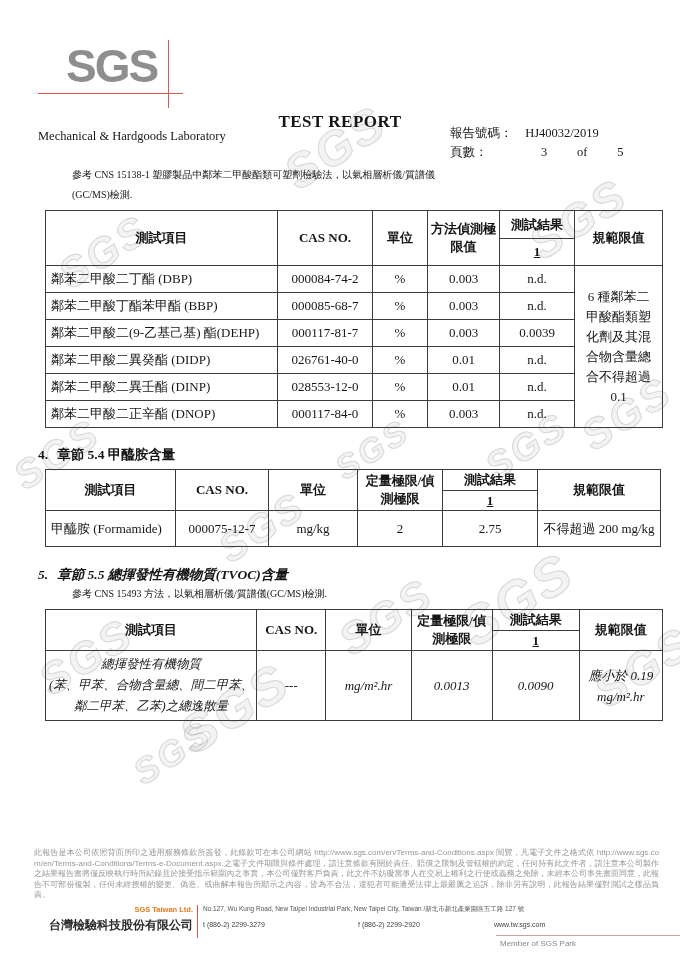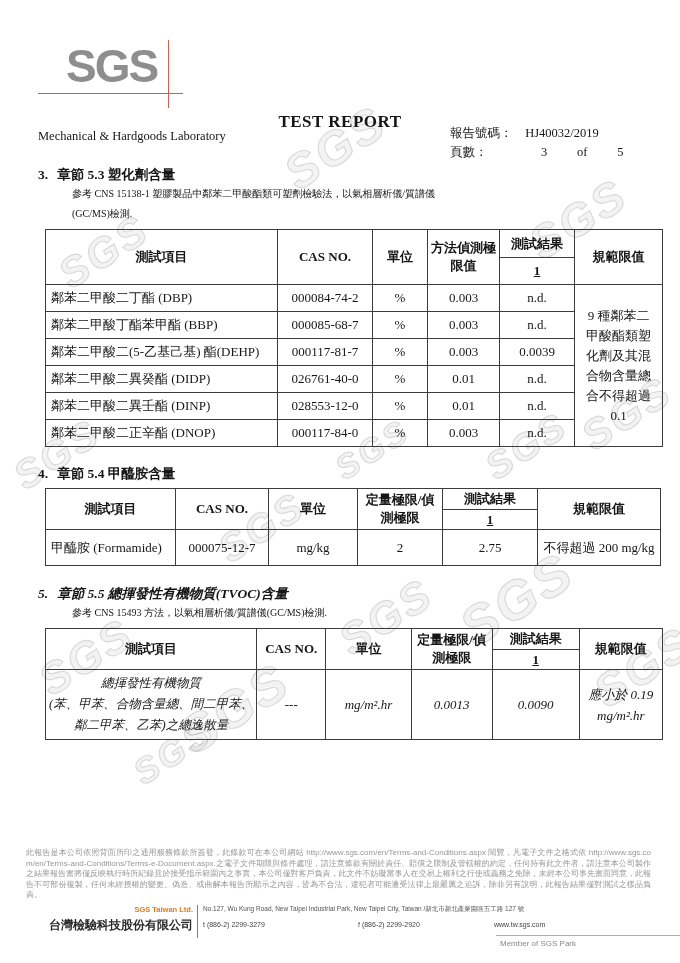--- a/index.html
+++ b/index.html
@@ -50,21 +50,21 @@
   .split40 .res-top{line-height:20px;height:20px;}
   .split40 .res-sub{line-height:19px;height:19px;}
   .t2 tr.drow{height:36px;}
   .t2 td.item{text-align:left;padding-left:5px;white-space:nowrap;}
   .t3 tr.drow{height:70px;font-style:italic;}
   .t3 td.item div{line-height:21px;white-space:nowrap;font-size:12.5px;}
   .t3 .lim-cell div{line-height:21px;}
   .sp17{margin-top:17px;}
   .sp18{margin-top:18px;font-style:italic;}
   
-  .legal{position:absolute;left:26px;top:848px;width:625px;z-index:1;font-size:8px;
+  .legal{position:absolute;left:34px;top:848px;width:625px;z-index:1;font-size:8px;
          line-height:1.32;color:#979797;text-align:justify;
          font-family:"Liberation Sans","DejaVu Sans",sans-serif;word-break:break-all;}
   .cfooter{position:absolute;left:38px;top:903px;width:642px;height:52px;z-index:1;
            font-family:"Liberation Sans","DejaVu Sans",sans-serif;}
   .co-en{position:absolute;left:0;top:2px;width:155px;text-align:right;font-size:7.5px;
          font-weight:bold;color:#e8791b;}
   .co-zh{position:absolute;left:0;top:14px;width:155px;text-align:right;font-size:12px;
          font-weight:bold;color:#2a2a2a;font-family:"Liberation Serif","DejaVu Serif",serif;}
   .co-vline{position:absolute;left:159px;top:2px;width:1px;height:33px;background:#e0584c;}
   .co-addr{position:absolute;left:165px;top:2px;width:478px;font-size:6.5px;color:#555;}
@@ -109,23 +109,20 @@
     <div class="row">
       <span class="lbl">頁數：</span>
       <span class="pg pg-cur">3</span>
       <span class="pg pg-of">of</span>
       <span class="pg pg-tot">5</span>
     </div>
   </div>
 
   <div class="content">
 
-    <div class="heading">
-      <span class="num">3.</span><span>章節 5.3 塑化劑含量</span>
-    </div>
     <div class="desc">參考 CNS 15138-1 塑膠製品中鄰苯二甲酸酯類可塑劑檢驗法，以氣相層析儀/質譜儀</div>
     <div class="desc">(GC/MS)檢測.</div>
 
     <table class="tbl t1">
       <colgroup>
           <col style="width:232px">
           <col style="width:95px">
           <col style="width:55px">
           <col style="width:72px">
           <col style="width:75px">
@@ -143,37 +140,37 @@
         </th>
         <th>規範限值</th>
       </tr>
       <tr class="drow">
         <td class="item">鄰苯二甲酸二丁酯 (DBP)</td>
         <td>000084-74-2</td>
         <td>%</td>
         <td>0.003</td>
         <td>n.d.</td>
         <td class="lim-cell" rowspan="6">
-          <div>9 種鄰苯二</div>
+          <div>6 種鄰苯二</div>
           <div>甲酸酯類塑</div>
           <div>化劑及其混</div>
           <div>合物含量總</div>
           <div>合不得超過</div>
           <div>0.1</div>
         </td>
       </tr>
       <tr class="drow">
         <td class="item">鄰苯二甲酸丁酯苯甲酯 (BBP)</td>
         <td>000085-68-7</td>
         <td>%</td>
         <td>0.003</td>
         <td>n.d.</td>
       </tr>
       <tr class="drow">
-        <td class="item">鄰苯二甲酸二(5-乙基己基) 酯(DEHP)</td>
+        <td class="item">鄰苯二甲酸二(9-乙基己基) 酯(DEHP)</td>
         <td>000117-81-7</td>
         <td>%</td>
         <td>0.003</td>
         <td>0.0039</td>
       </tr>
       <tr class="drow">
         <td class="item">鄰苯二甲酸二異癸酯 (DIDP)</td>
         <td>026761-40-0</td>
         <td>%</td>
         <td>0.01</td>

